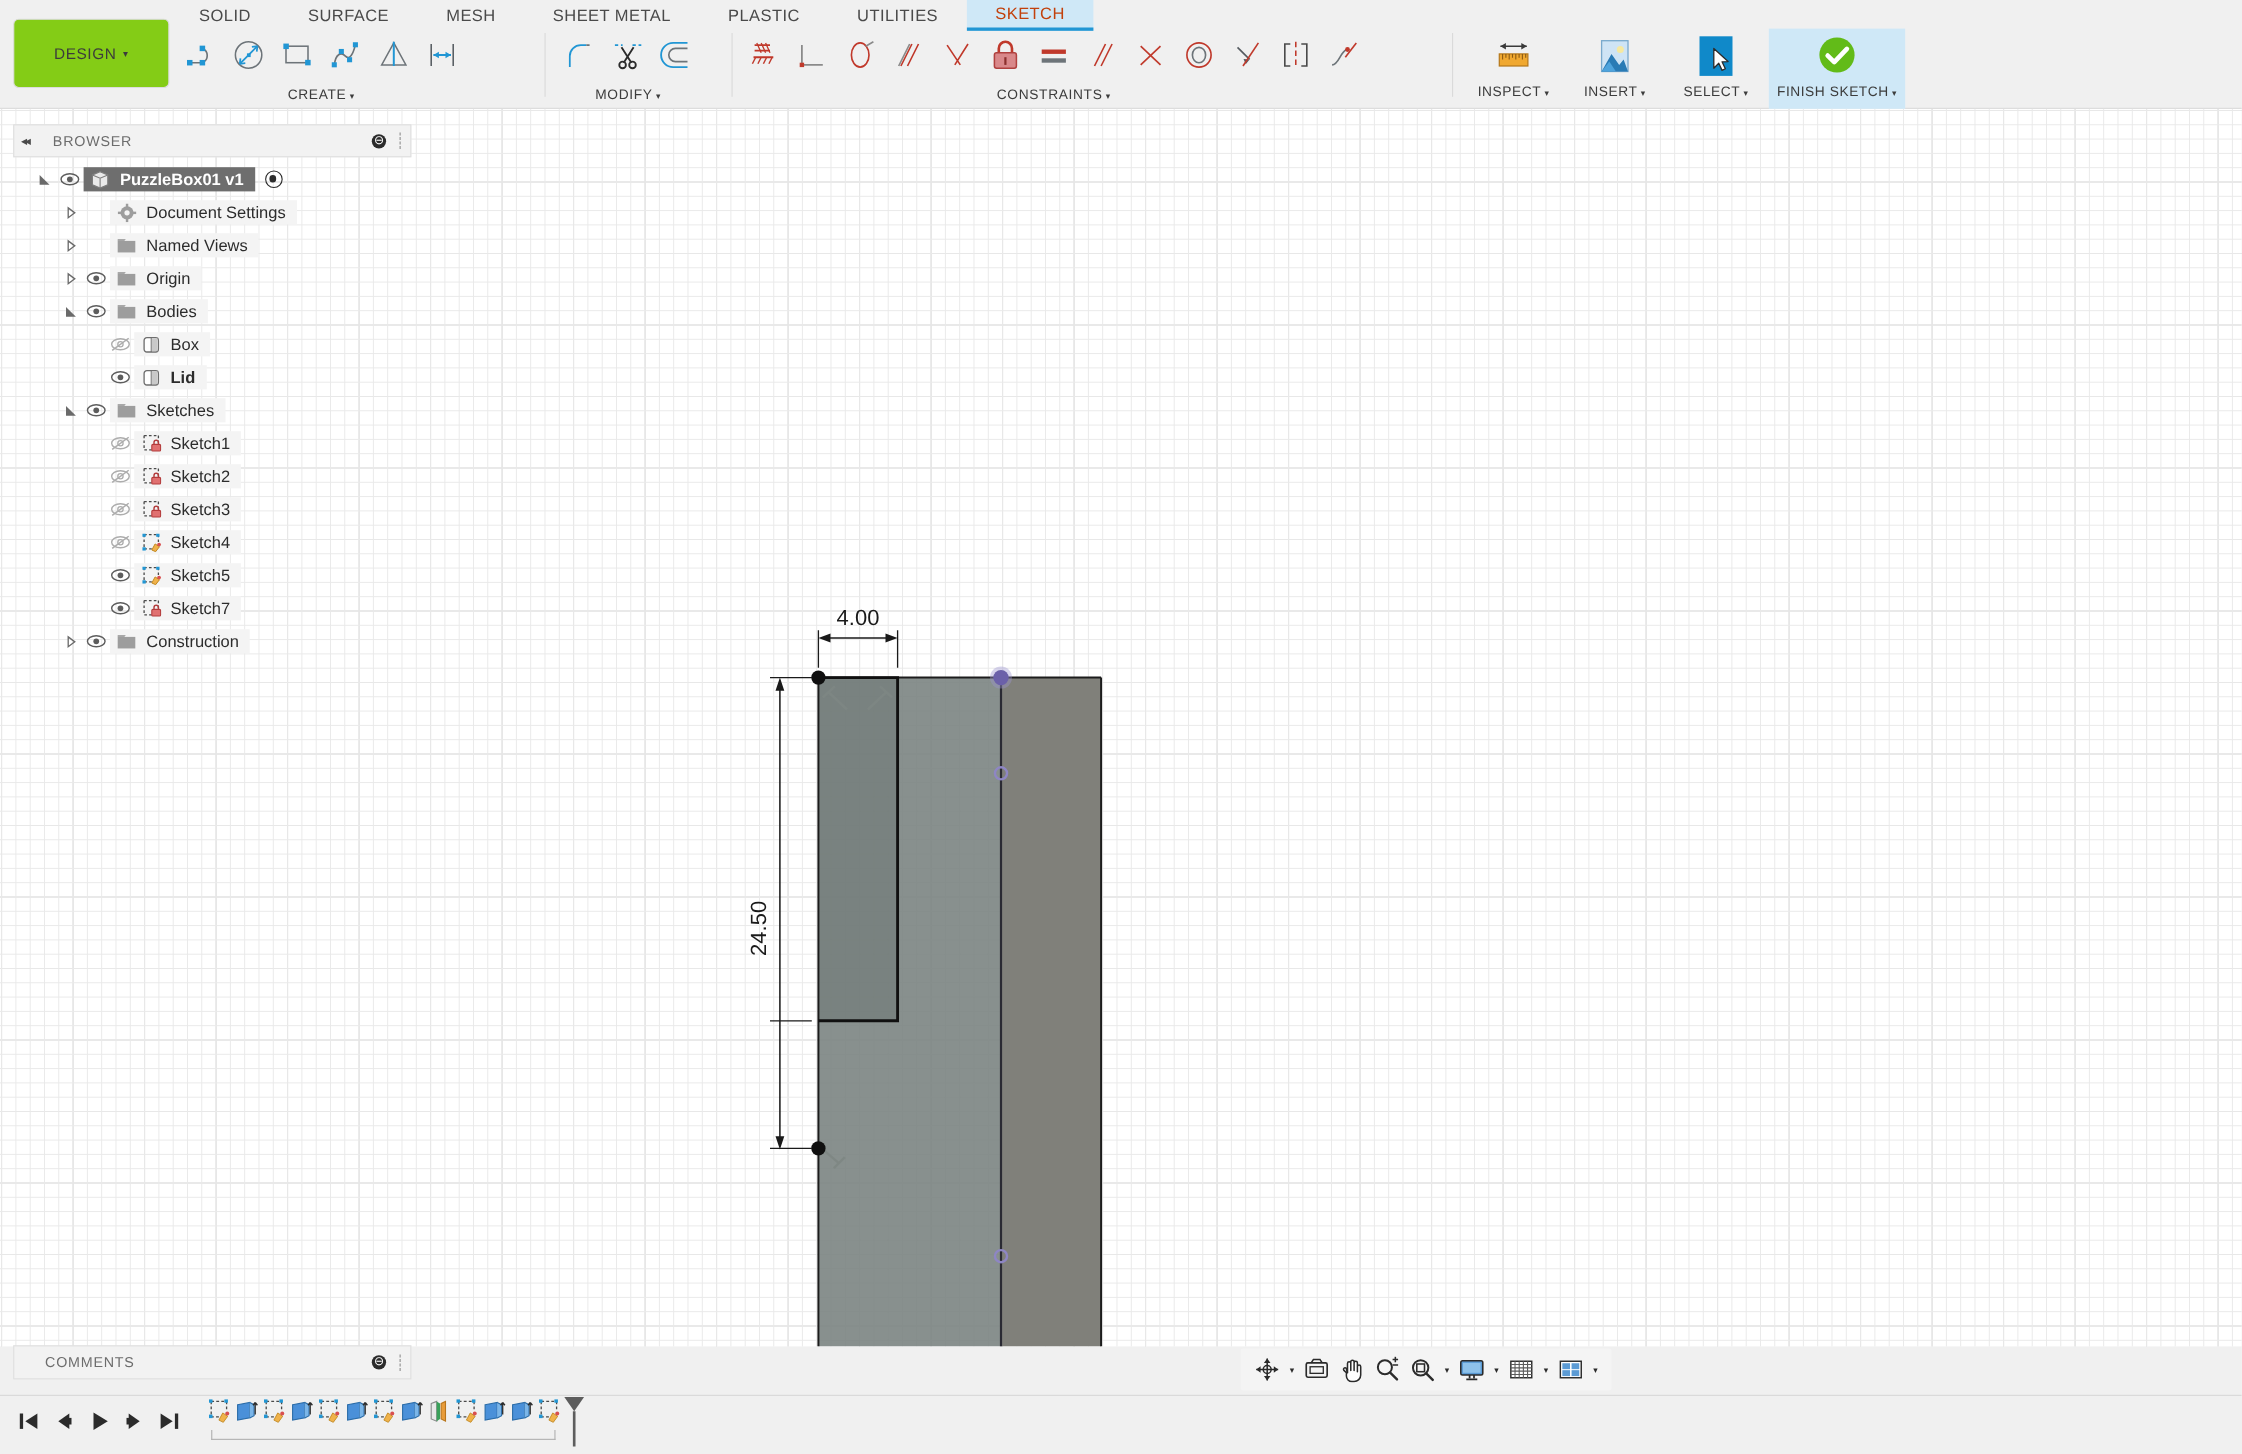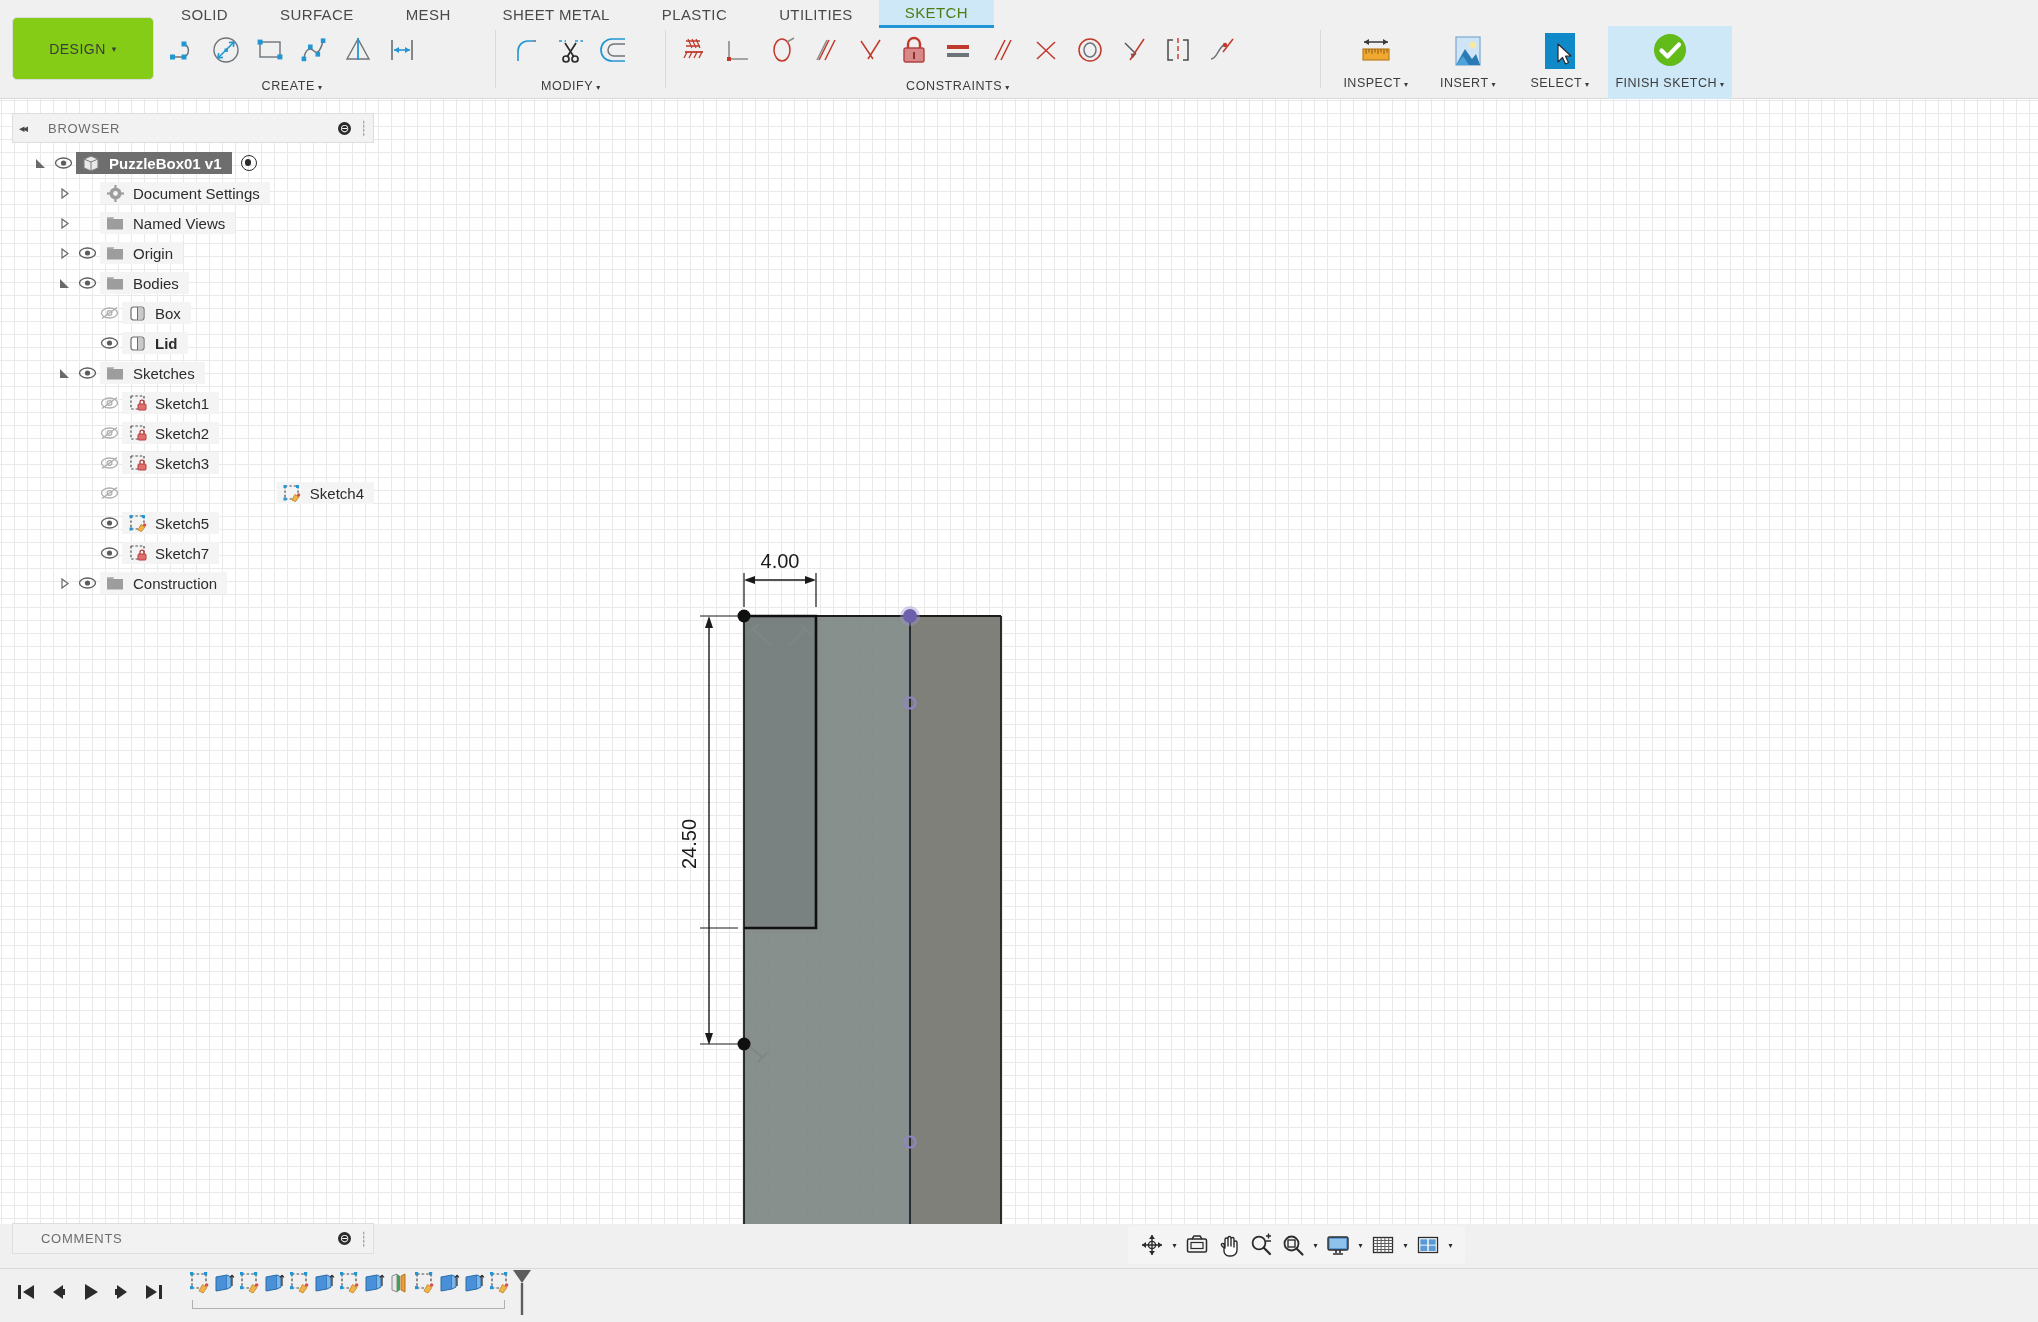--- a/index.html
+++ b/index.html
@@ -17,21 +17,21 @@
   }
   .tabstrip {
     position: absolute; left: 155px; top: 0; height: 28px;
     display: flex; align-items: center; gap: 0;
   }
   .tab {
     height: 28px; padding: 0 26px; display: flex; align-items: center;
     font-size: 15px; color: #4a4a4a; letter-spacing: .4px; cursor: pointer;
   }
   .tab.active {
-    background: #cfe8f7; color: #4d7c0f; border-bottom: 3px solid #2196d4;
+    background: #cfe8f7; color: #c2410c; border-bottom: 3px solid #2196d4;
   }
 
   .design-btn {
     position: absolute; left: 12px; top: 17px; width: 142px; height: 63px;
     border: 1px solid #dcdcdc; border-radius: 5px; background: #84cc16;
     display: flex; align-items: center; justify-content: center;
     font-size: 14px; color: #3c3c3c; letter-spacing: .5px; cursor: pointer;
   }
   .design-btn .car { margin-left: 6px; font-size: 9px; }
 
@@ -726,21 +726,21 @@
               <path d="M3 1 L3 14 L16 14" fill="none" stroke="#4a4a4a" stroke-width="1.2" stroke-dasharray="2.4 2"></path>
               <path d="M3 1 L16 1 M16 1 L16 8" fill="none" stroke="#4a4a4a" stroke-width="1.2" stroke-dasharray="2.4 2"></path>
               <rect x="10" y="9" width="8" height="6" rx="1" fill="#e07070" stroke="#b43c3c" stroke-width="1"></rect>
               <path d="M12 9 V7.2 A2 2 0 0 1 16 7.2 V9" fill="none" stroke="#b43c3c" stroke-width="1.3"></path>
             </svg>
         </span>
         <span class="lbl">Sketch3</span>
       </span>
     </div>
 
-    <div class="node" style="padding-left:84px;justify-content:space-between;">
+    <div class="node" style="padding-left:84px;">
       <span class="eye">
         <svg width="19" height="14" viewBox="0 0 19 14">
             <ellipse cx="9.5" cy="7" rx="8" ry="5" fill="none" stroke="#adadad" stroke-width="1.3"></ellipse>
             <circle cx="9.5" cy="7" r="2.4" fill="none" stroke="#adadad" stroke-width="1.2"></circle>
             <path d="M2 12.5 L17 1.5" stroke="#adadad" stroke-width="1.4"></path>
           </svg>
       </span>
       <span class="lbl-wrap">
         <span class="nic">
           <svg width="19" height="17" viewBox="0 0 19 17">

